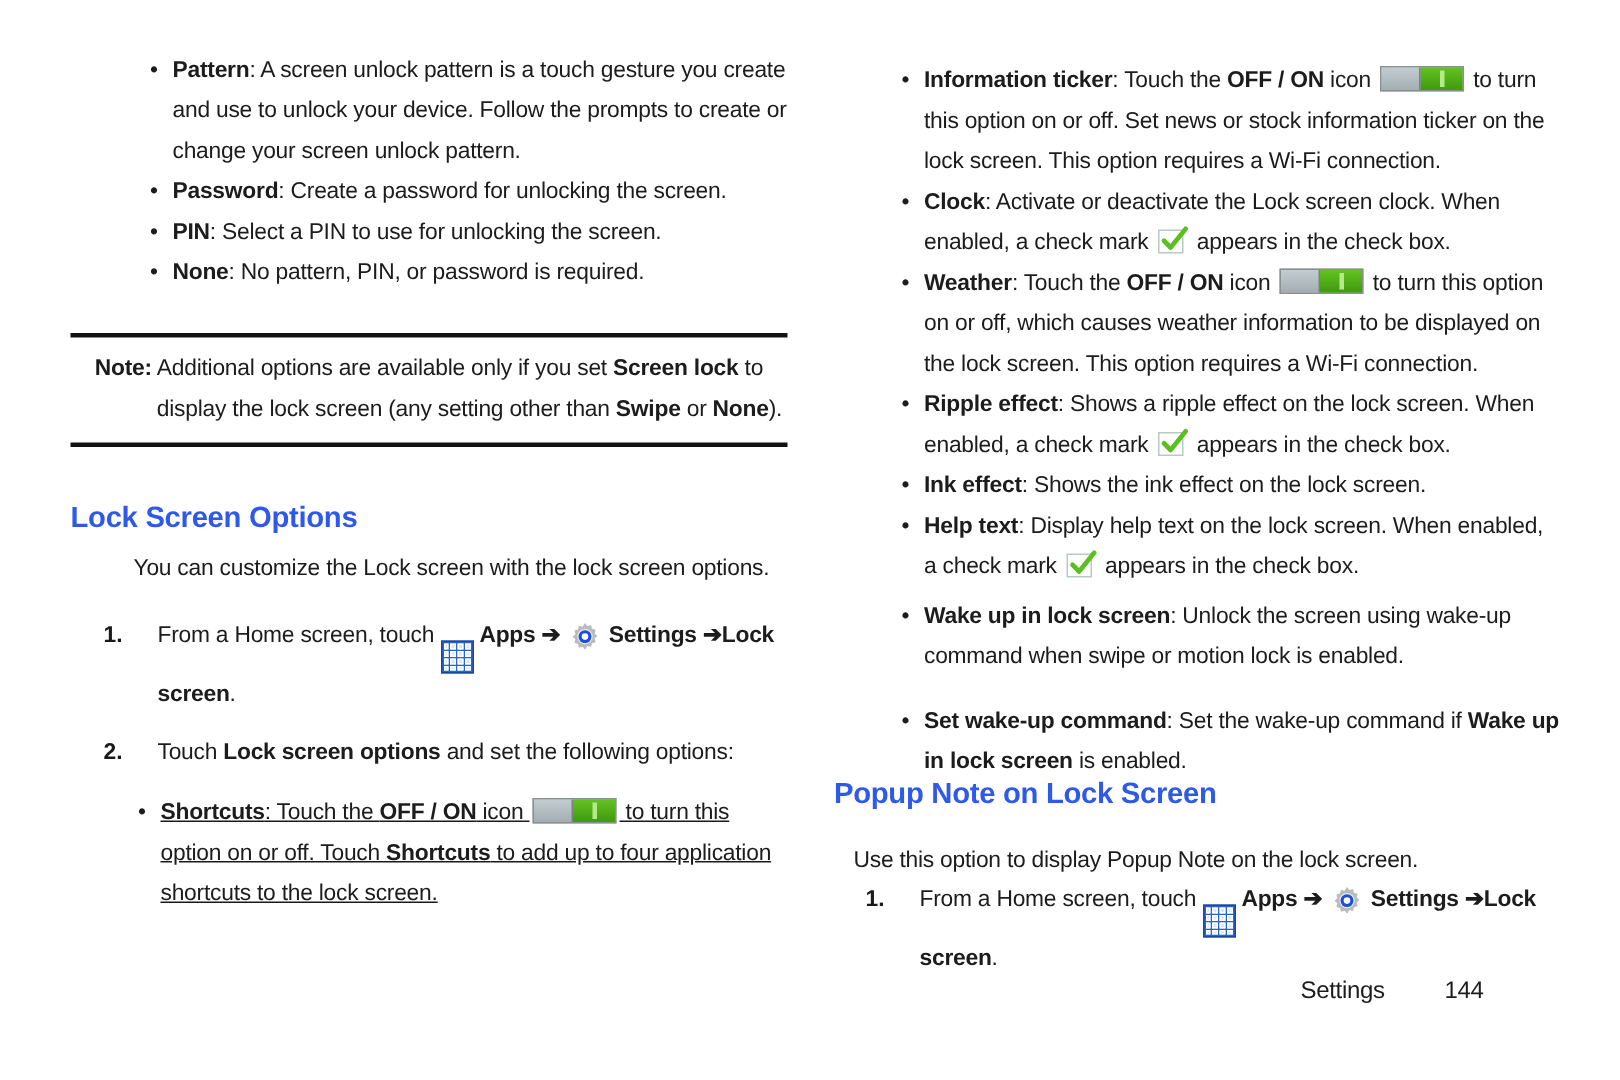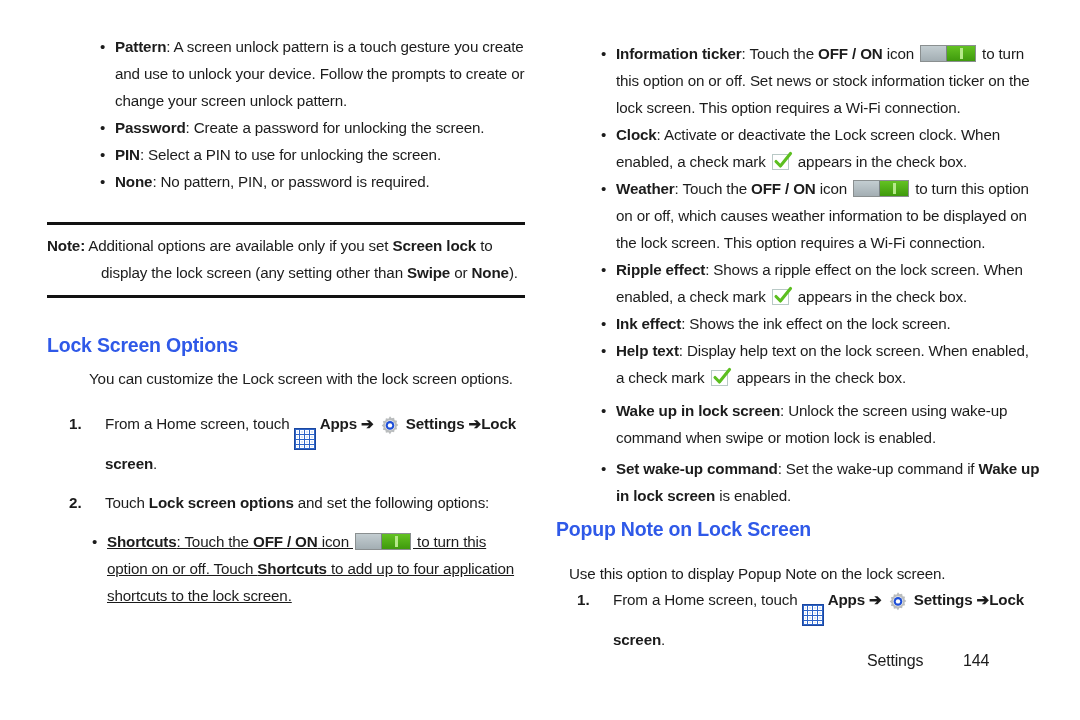--- a/index.html
+++ b/index.html
@@ -235,21 +235,21 @@
           <b>PIN</b><span>: Select a PIN to use for unlocking the screen.</span>
         </span>
       </li>
       <li>
         <span class="bullet-text">
           <b>None</b><span>: No pattern, PIN, or password is required.</span>
         </span>
       </li>
     </ul>
 
-    <div class="note-block" style="position:absolute; left:7px; top:222px; width:478px;">
+    <div class="note-block" style="position:absolute; left:7px; top:222px; width:478px;text-align:center;">
       <div class="note-text note-body">
         <b>Note:</b><span> Additional options are available only if you set </span><b>Screen lock</b><span> to display the lock screen (any setting other than </span><b>Swipe</b><span> or </span><b>None</b><span>).</span>
       </div>
     </div>
 
     <div class="heading" style="position:absolute; left:7px; top:333px;">Lock Screen Options</div>
 
     <div class="body-text" style="position:absolute; left:21px; top:365px; width:455px;margin-left:28px;">You can customize the Lock screen with the lock screen options.</div>
 
     <ol class="steps" style="position:absolute; left:21px; top:410px; width:464px;">
@@ -353,21 +353,21 @@
               </svg></span><span> appears in the check box.</span>
         </span>
       </li>
 
       <li style="margin-top:6px;">
         <span class="bullet-text">
           <b>Wake up in lock screen</b><span>: Unlock the screen using wake-up command when swipe or motion lock is enabled.</span>
         </span>
       </li>
 
-      <li style="margin-top:4px;">
+      <li style="margin-top:16px;">
         <span class="bullet-text">
           <b>Set wake-up command</b><span>: Set the wake-up command if </span><b>Wake up in lock screen</b><span> is enabled.</span>
         </span>
       </li>
     </ul>
 
     <div class="heading" style="position:absolute; left:1px; top:517px;">Popup Note on Lock Screen</div>
 
     <div class="body-text" style="position:absolute; left:14px; top:560px; width:470px;">Use this option to display Popup Note on the lock screen.</div>
 

